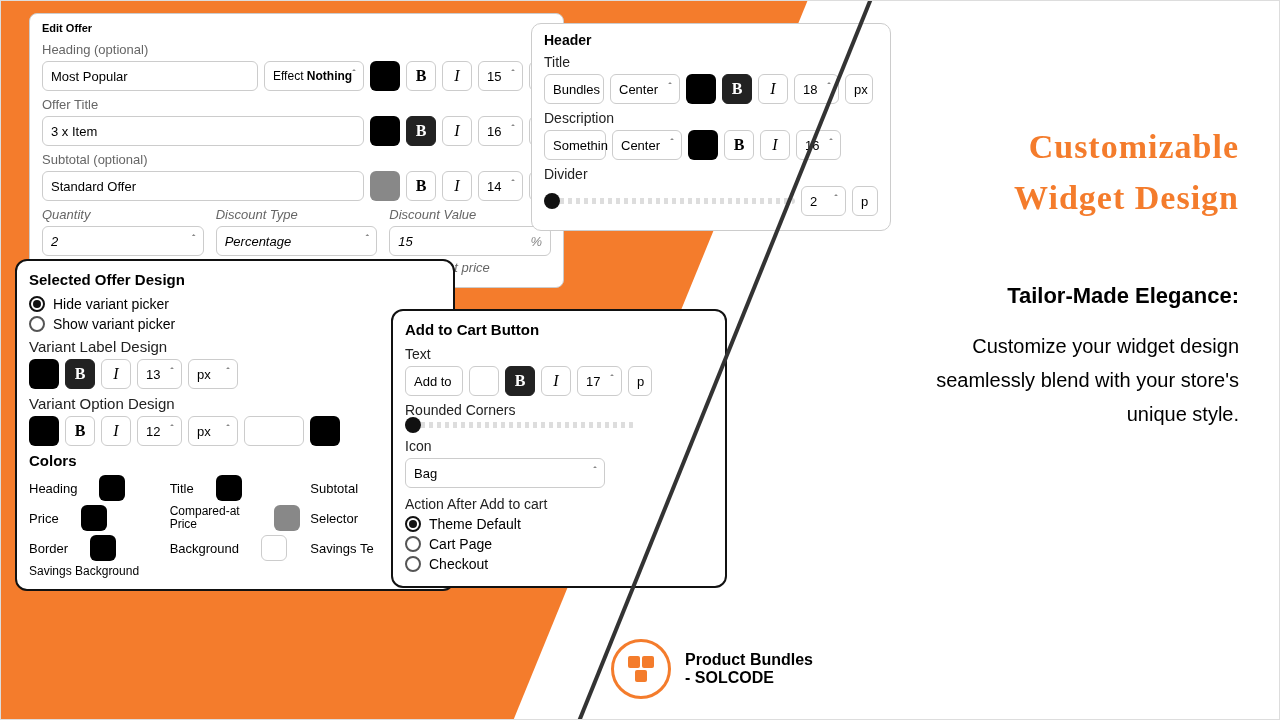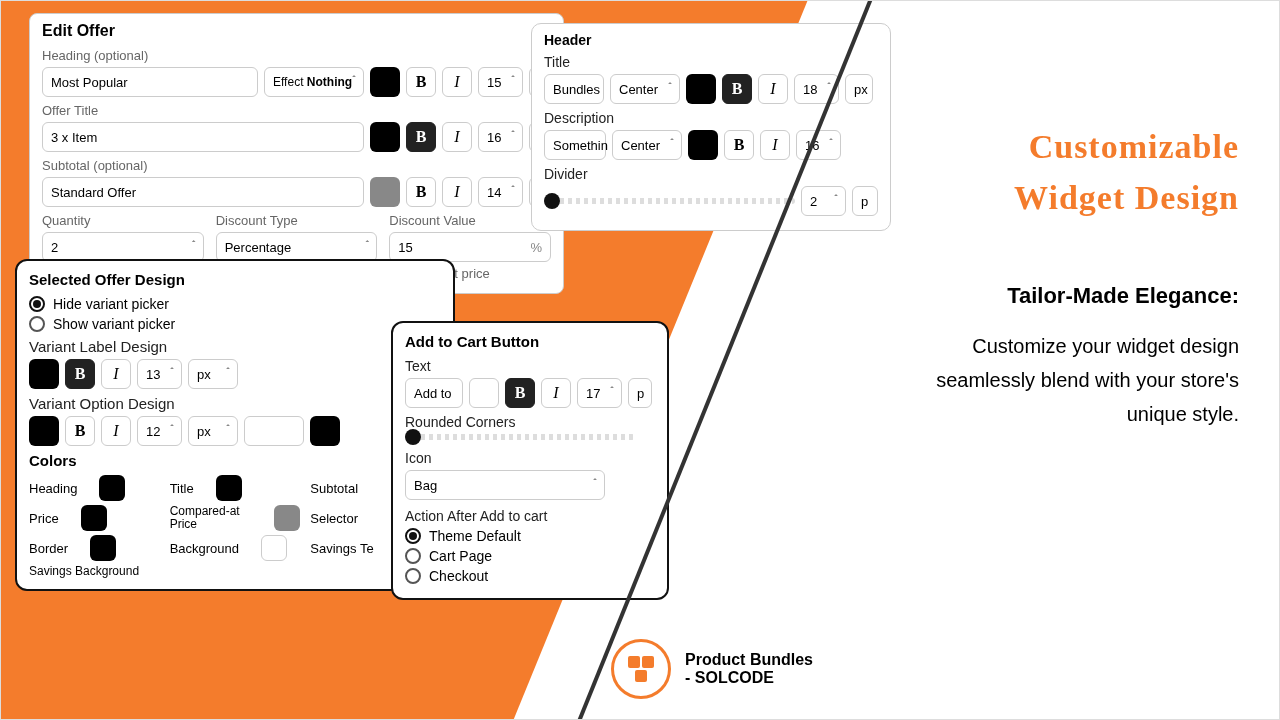--- a/index.html
+++ b/index.html
@@ -88,21 +88,21 @@
   background: repeating-linear-gradient(90deg,#ddd 0 4px,#fff 4px 8px);
   position:relative; margin:4px 0;
 }
 .slider-thumb {
   width:16px; height:16px; background:#111; border-radius:50%;
   position:absolute; top:-5px; left:0;
 }
 .colors-grid { display:grid; grid-template-columns: repeat(3, 1fr); gap:4px 10px; }
 .color-item { display:flex; align-items:center; gap:22px; font-size:13px; }
 .color-item .swatch { width:26px; height:26px; }
-.grid3 { display:flex; gap:12px; }
+.grid3 { display:flex; gap:12px;font-style:italic; }
 .grid3 > div { flex:1; }
 
 .marketing {
   position:absolute; right:40px; top:120px; width:350px; z-index:2; text-align:right;
 }
 .headline {
   font-family: "Comic Sans MS", cursive; font-weight:900; color:#F47C2C;
   font-size:34px; line-height:1.5; letter-spacing:1px;
 }
 .subhead { font-weight:700; font-size:22px; margin-top:60px; }
@@ -118,21 +118,21 @@
 .close-x { position:absolute; right:10px; top:8px; font-size:16px; color:#666; cursor:pointer;}
 </style>
 </head>
 <body>
 
 <div class="bg-orange"></div>
 <div class="bg-diag-line"></div>
 
 <div class="panel-light" style="left:28px; top:12px; width:535px;">
   <span class="close-x">×</span>
-  <div style="font-weight:600;font-size:16px;margin-bottom:8px">Edit Offer</div>
+  <div style="font-weight:600;font-size:11px;margin-bottom:8px">Edit Offer</div>
 
   <div class="label">Heading (optional)</div>
   <div class="row">
     <div class="input input-lg">Most Popular</div>
     <div class="input stepper" style="width:100px;font-size:12px"><span>Effect</span>&nbsp;<b>Nothing</b></div>
     <div class="swatch"></div>
     <div class="bold-btn">B</div>
     <div class="italic-btn">I</div>
     <div class="input input-sm stepper">15</div>
     <div class="input" style="width:22px">p</div>
@@ -206,21 +206,21 @@
   <div class="label-dark">Divider</div>
   <div class="row">
     <div class="slider" style="flex:1">
         <div class="slider-thumb"></div>
       </div>
     <div class="input input-sm stepper">2</div>
     <div class="input" style="width:26px">p</div>
   </div>
 </div>
 
-<div class="panel" style="left:390px; top:320px; width:278px; z-index:8">
+<div class="panel" style="left:390px; top:308px; width:336px; z-index:8">
   <div class="panel-title">Add to Cart Button</div>
   <div class="label-dark">Text</div>
   <div class="row">
     <div class="input" style="width:58px">Add to</div>
     <div class="swatch swatch-white"></div>
     <div class="bold-btn active">B</div>
     <div class="italic-btn">I</div>
     <div class="input input-sm stepper">17</div>
     <div class="input" style="width:24px">p</div>
   </div>

